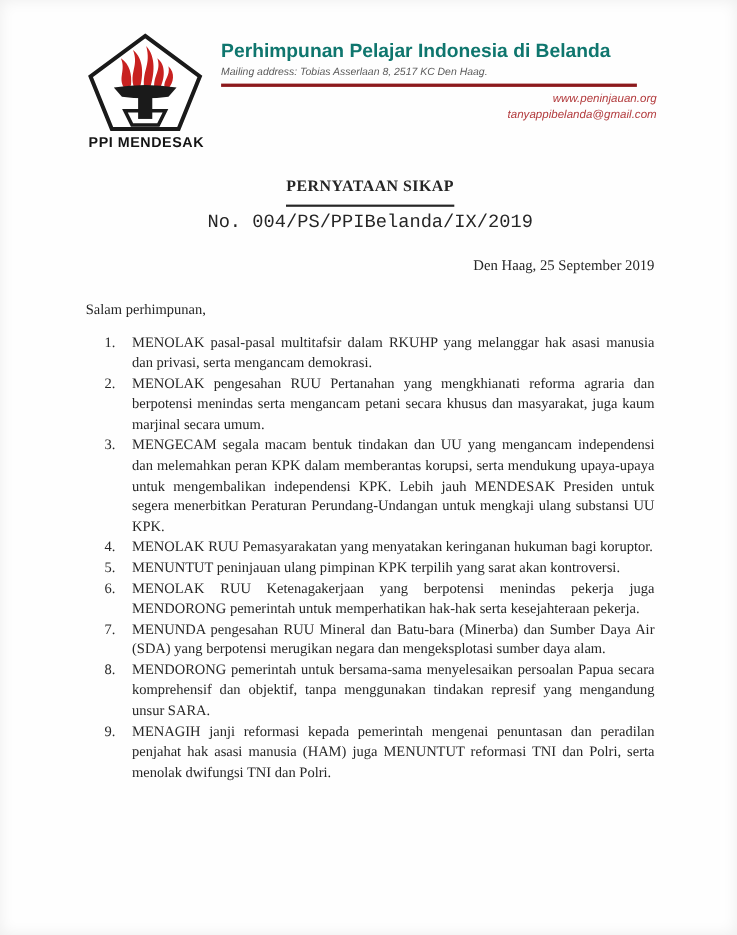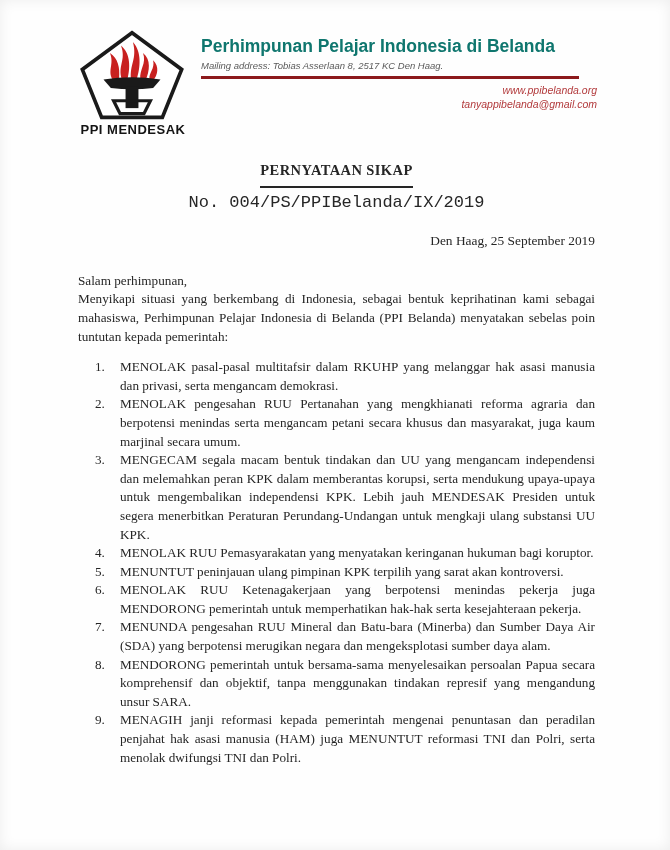--- a/index.html
+++ b/index.html
@@ -135,36 +135,35 @@
         <path d="M38,78 L78,78 L71,92 L45,92 Z" fill="none" stroke="#1a1a1a" stroke-width="3.5"></path>
       </svg>
       <div class="logo-label">PPI MENDESAK</div>
     </div>
 
     <div class="lh-text">
       <div class="org-name">Perhimpunan Pelajar Indonesia di Belanda</div>
       <div class="mailing">Mailing address: Tobias Asserlaan 8, 2517 KC Den Haag.</div>
       <div class="redline"></div>
       <div class="contact">
-        <div>www.ppibelanda.org</div>
+        <div>www.peninjauan.org</div>
         <div>tanyappibelanda@gmail.com</div>
       </div>
     </div>
   </header>
 
   <main class="doc bodytext">
     <div class="title-wrap">
       <span class="doc-title">PERNYATAAN SIKAP</span>
     </div>
     <div class="doc-number">No. 004/PS/PPIBelanda/IX/2019</div>
 
     <div class="dateline">Den Haag, 25 September 2019</div>
 
     <p class="salutation">Salam perhimpunan,</p>
-    <p class="intro">Menyikapi situasi yang berkembang di Indonesia, sebagai bentuk keprihatinan kami sebagai mahasiswa, Perhimpunan Pelajar Indonesia di Belanda (PPI Belanda) menyatakan sebelas poin tuntutan kepada pemerintah:</p>
 
     <ol class="demands">
       <li>
         <span class="num">1.</span>
         <span class="txt">MENOLAK pasal-pasal multitafsir dalam RKUHP yang melanggar hak asasi manusia dan privasi, serta mengancam demokrasi.</span>
       </li>
       <li>
         <span class="num">2.</span>
         <span class="txt">MENOLAK pengesahan RUU Pertanahan yang mengkhianati reforma agraria dan berpotensi menindas serta mengancam petani secara khusus dan masyarakat, juga kaum marjinal secara umum.</span>
       </li>

